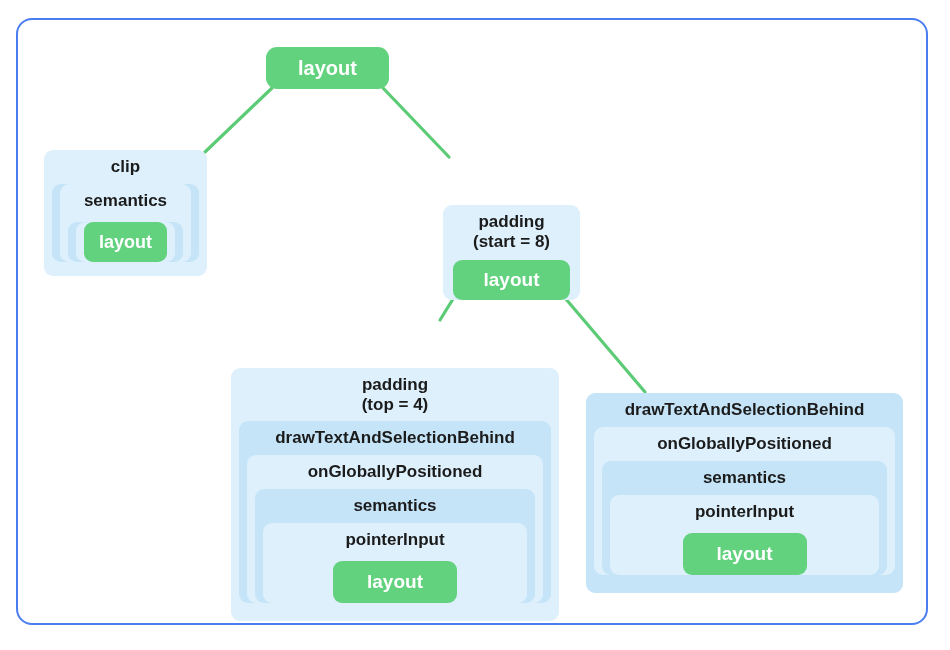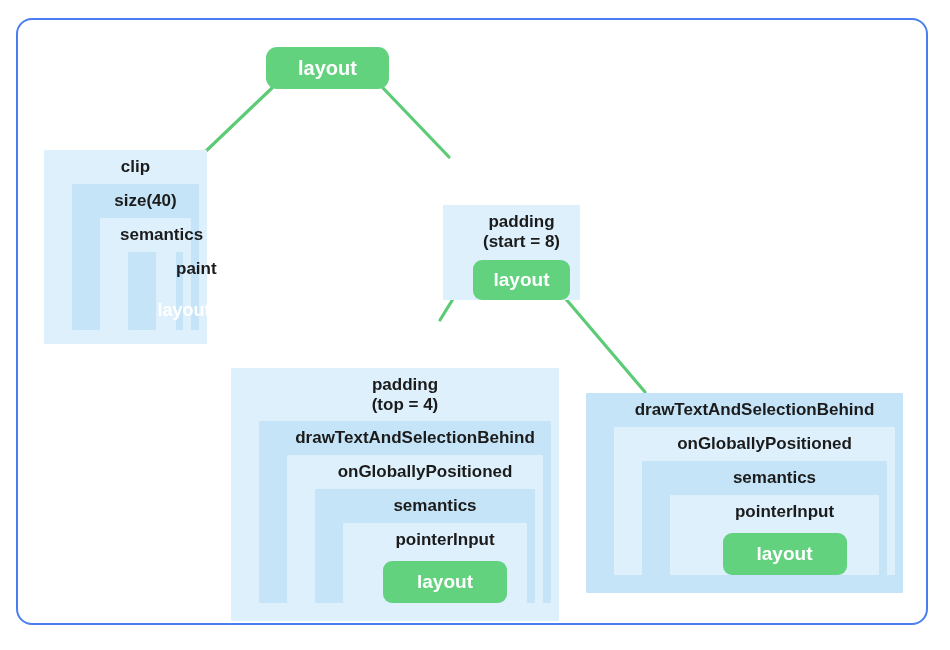--- a/index.html
+++ b/index.html
@@ -47,25 +47,24 @@
 
   
   .node {
     position: absolute;
     box-sizing: border-box;
   }
 
   
   .layer {
     box-sizing: border-box;
-    border-radius: 1px;
+    border-radius: 9px;
     text-align: center;
     color: #1b1b1b;
     font-weight: bold;
-    padding-left: 20px;
   }
   .layer > .layer {
     margin-left: 8px;
     margin-right: 8px;
   }
   .shade-a { background: #c5e4f7; }
   .shade-b { background: #ddf0fc; }
 
   .layer-label {
     display: block;
@@ -179,29 +178,27 @@
 
   <div class="node leaf" id="root-node">
     <span>layout</span>
   </div>
 
   <div class="node" id="clip-stack">
     <div class="layer shade-b">
       <span class="layer-label">clip</span>
 
       <div class="layer shade-a">
-        <span class="layer-label">size(40)</span>
 
         <div class="layer shade-b">
           <span class="layer-label">semantics</span>
 
           <div class="layer shade-a">
 
             <div class="layer shade-b">
-              <span class="layer-label">paint</span>
 
               <div class="leaf">
                 <span>layout</span>
               </div>
             </div>
           </div>
         </div>
       </div>
     </div>
   </div>

